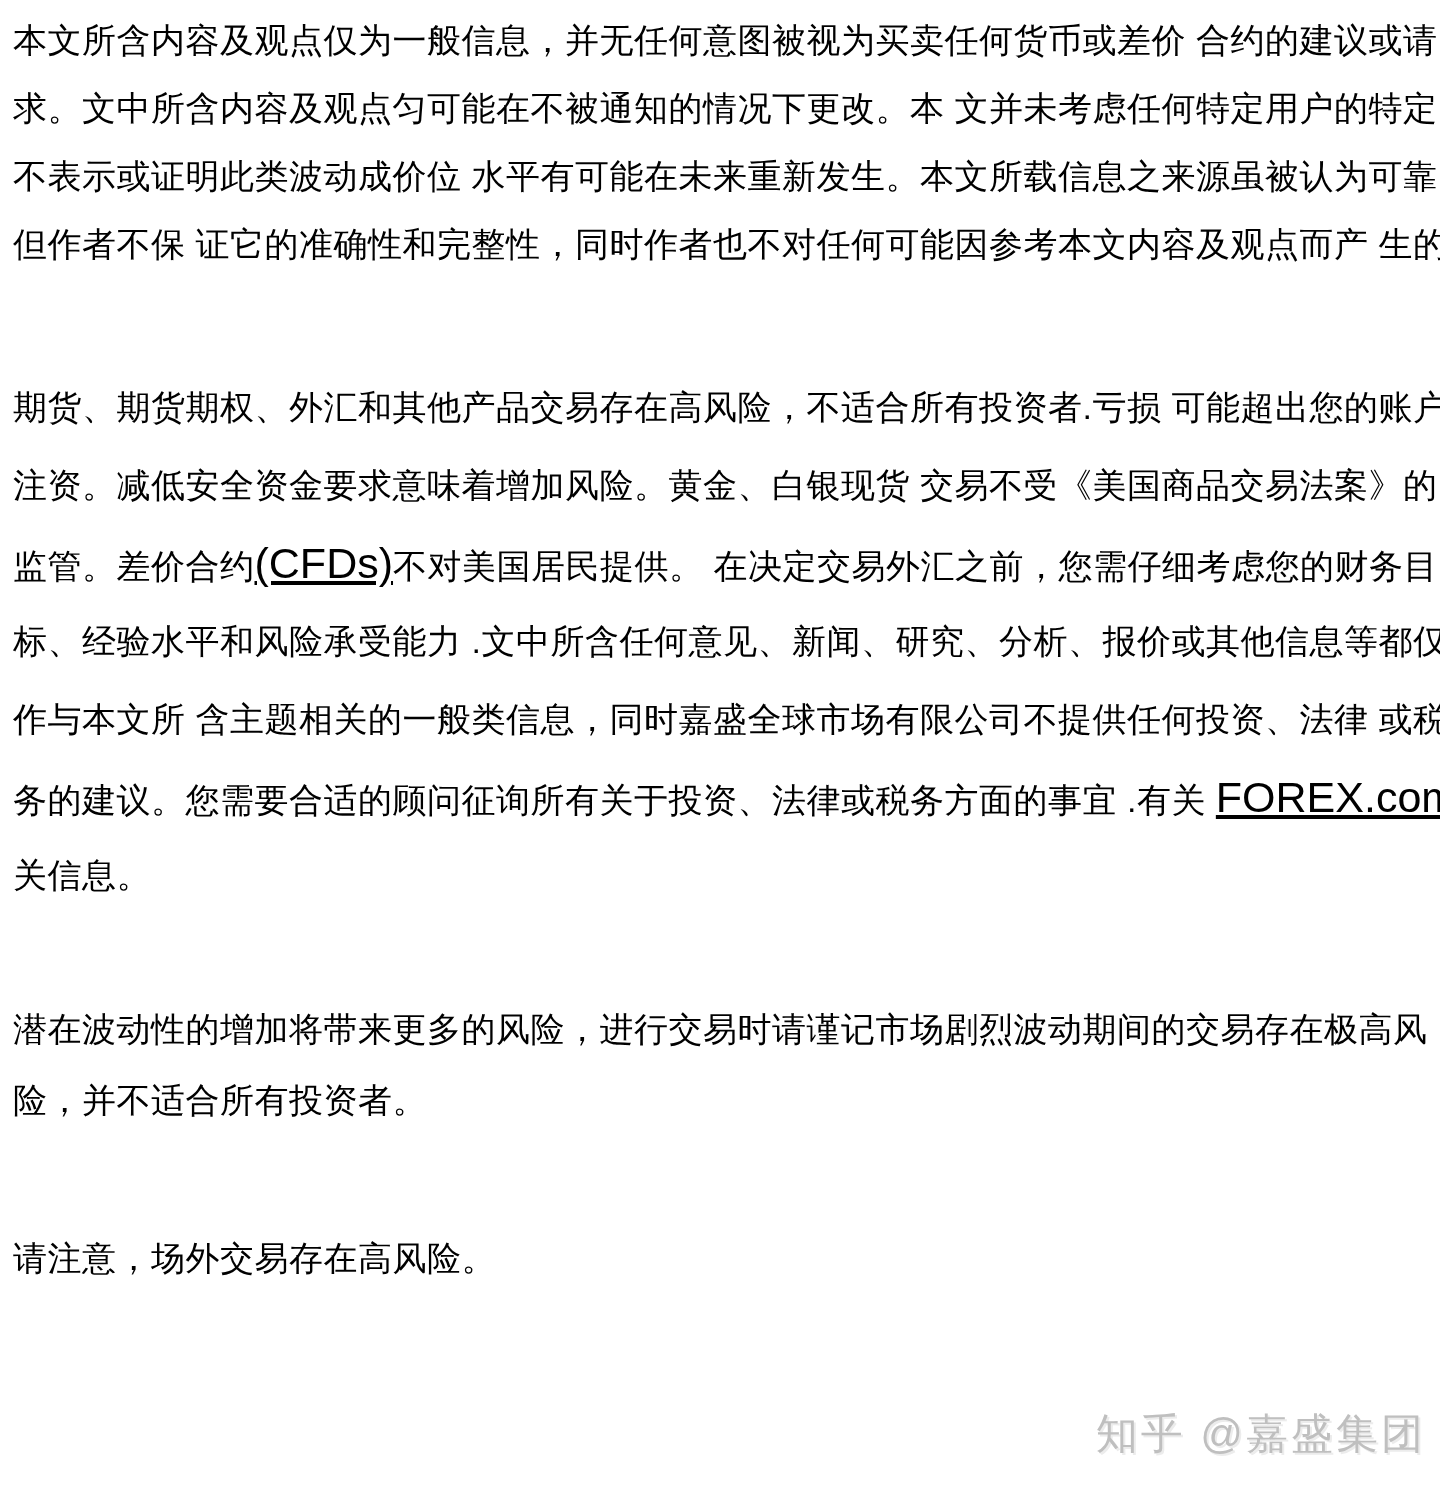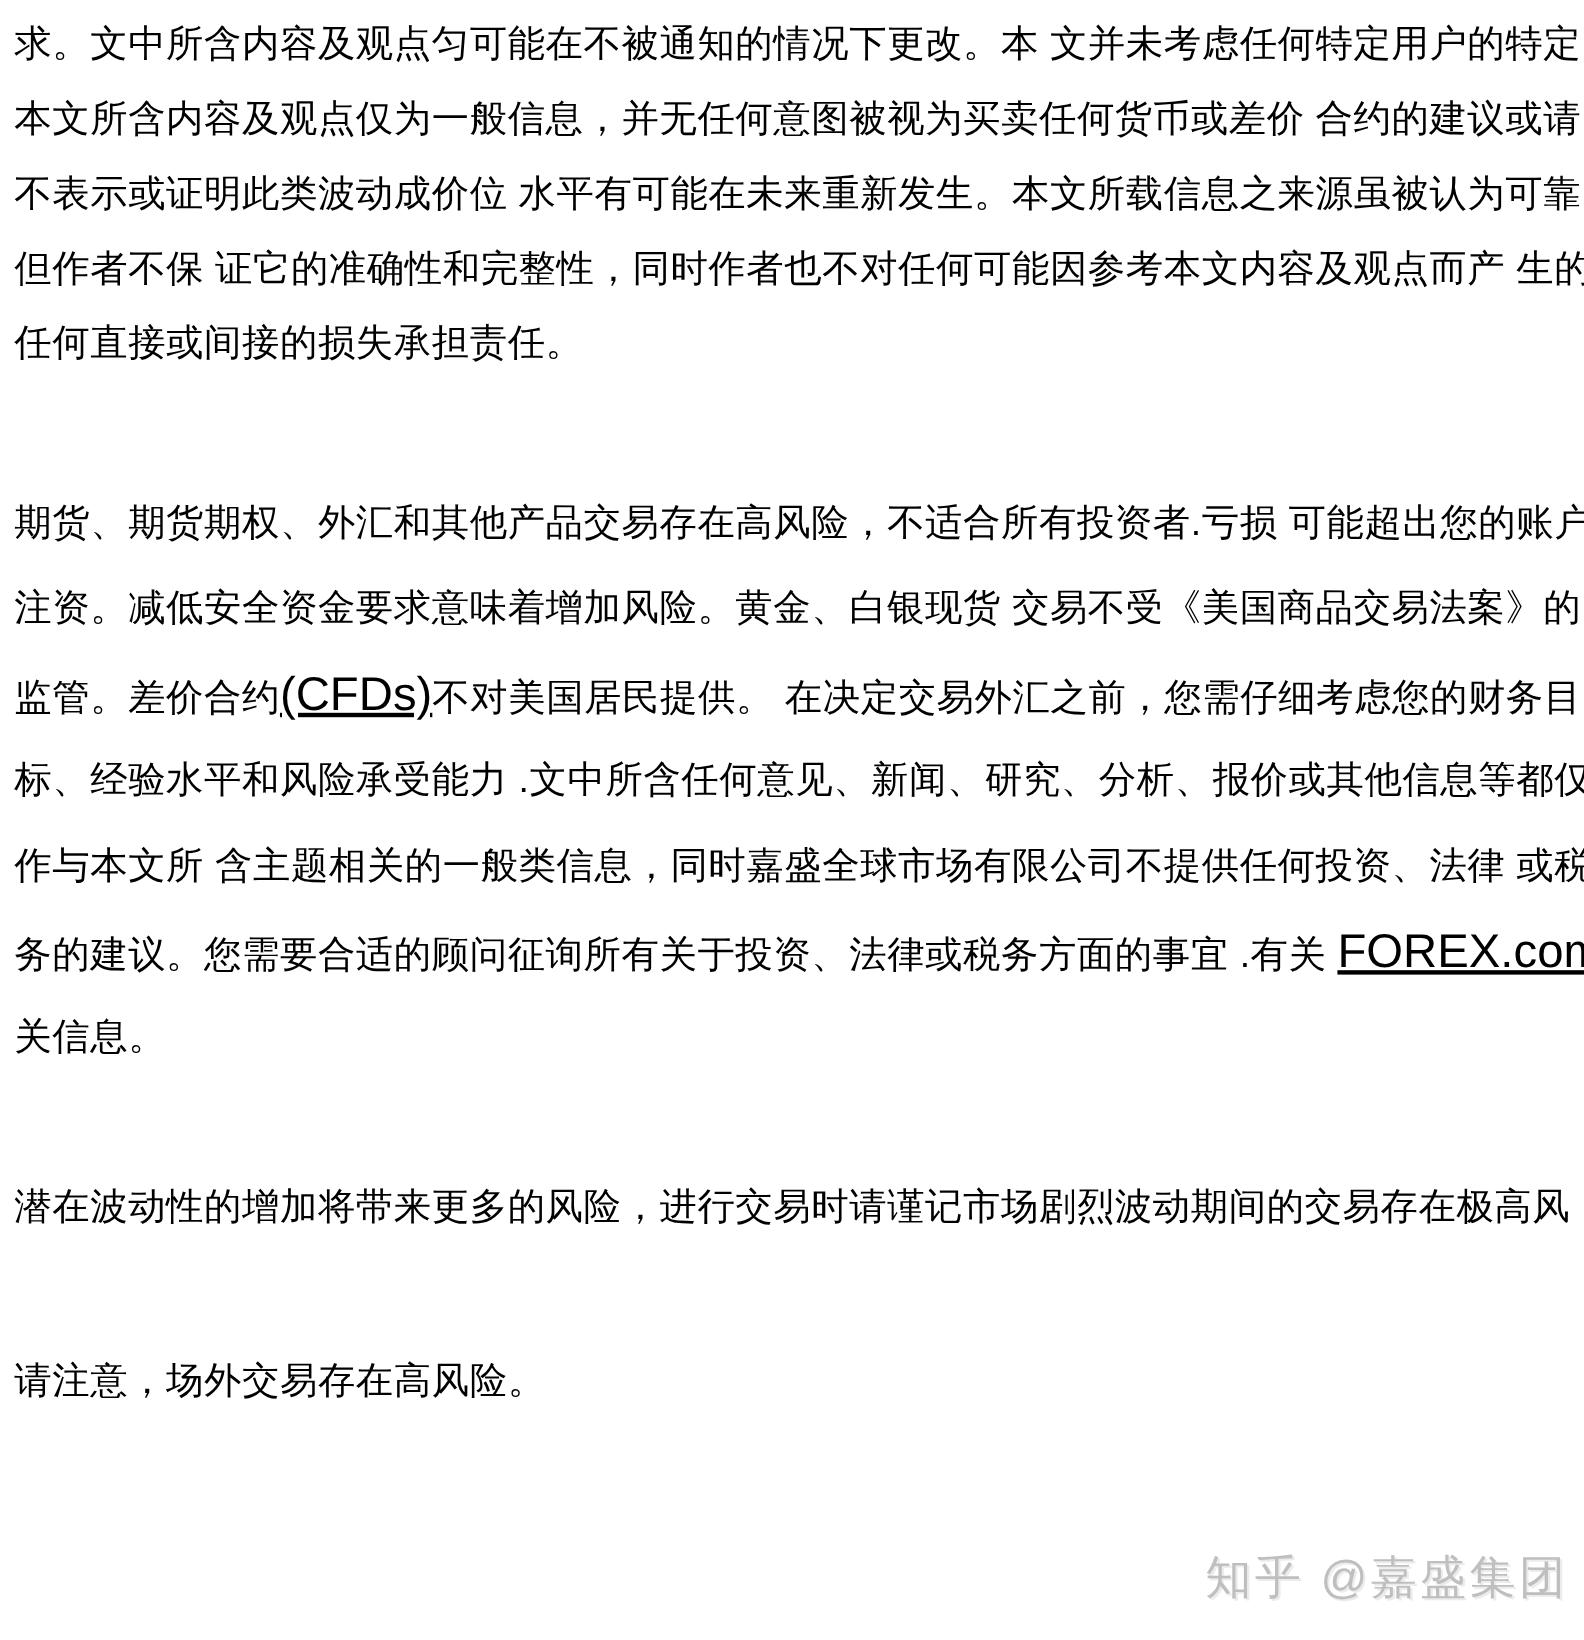--- a/index.html
+++ b/index.html
@@ -60,25 +60,24 @@
     text-shadow: 2px 2px 0 #ececec;
     white-space: nowrap;
   }
 </style>
 </head>
 <body>
 
 <div class="doc">
 
   <div class="para para-1">
+    <div class="line">本文所含内容及观点仅为一般信息，并无任何意图被视为买卖任何货币或差价 合约的建议或请</div>
     <div class="line">求。文中所含内容及观点匀可能在不被通知的情况下更改。本 文并未考虑任何特定用户的特定</div>
-    <div class="line">本文所含内容及观点仅为一般信息，并无任何意图被视为买卖任何货币或差价 合约的建议或请</div>
     <div class="line">不表示或证明此类波动成价位 水平有可能在未来重新发生。本文所载信息之来源虽被认为可靠，</div>
     <div class="line">但作者不保 证它的准确性和完整性，同时作者也不对任何可能因参考本文内容及观点而产 生的</div>
-    <div class="line">任何直接或间接的损失承担责任。</div>
   </div>
 
   <div class="para para-2">
     <div class="line">
       <span>期货、期货期权、外汇和其他产品交易存在高风险，不适合所有投资者.亏损 可能超出您的账户</span>
     </div>
     <div class="line">
       <span>注资。减低安全资金要求意味着增加风险。黄金、白银现货 交易不受《美国商品交易法案》的</span>
     </div>
     <div class="line">
@@ -93,20 +92,21 @@
     <div class="line">
       <span>务的建议。您需要合适的顾问征询所有关于投资、法律或税务方面的事宜 .有关 </span><span class="big">FOREX.com</span>
     </div>
     <div class="line">
       <span>关信息。</span>
     </div>
   </div>
 
   <div class="para para-3">
     <div class="line">潜在波动性的增加将带来更多的风险，进行交易时请谨记市场剧烈波动期间的交易存在极高风</div>
+    <div class="line">险，并不适合所有投资者。</div>
   </div>
 
   <div class="para para-4">
     <div class="line">请注意，场外交易存在高风险。</div>
   </div>
 
 </div>
 
 <div class="watermark">知乎 @嘉盛集团</div>
 

